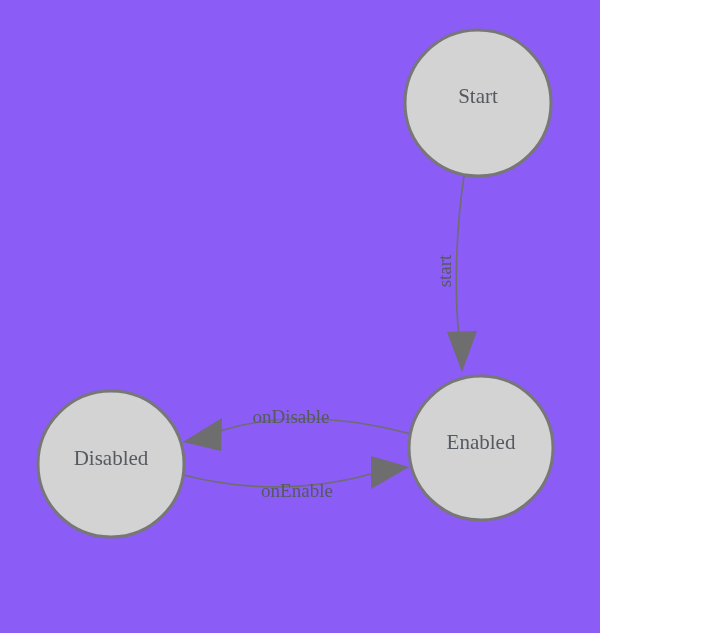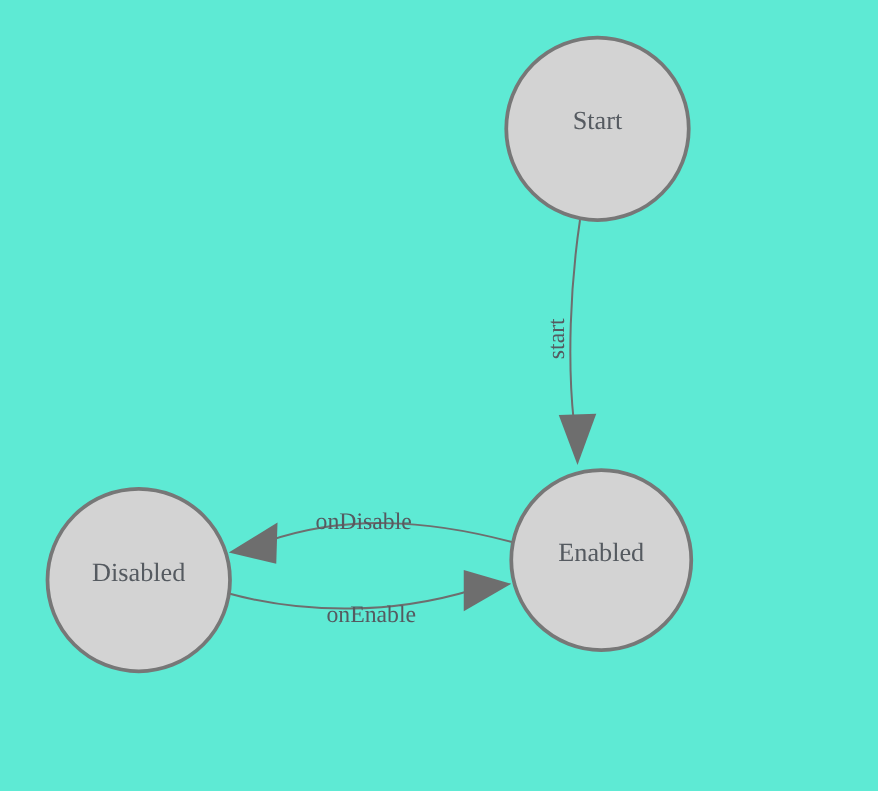--- a/index.html
+++ b/index.html
@@ -5,23 +5,23 @@
   html, body {
     margin: 0;
     padding: 0;
     background: #ffffff;
   }
   body {
     font-family: "Liberation Serif", "DejaVu Serif", serif;
   }
   #canvas {
     position: relative;
-    width: 702px;
+    width: 600px;
     height: 633px;
-    background: #5eead4;
+    background: #8b5cf6;
     overflow: hidden;
   }
   #diagram-svg {
     position: absolute;
     left: 0;
     top: 0;
     width: 702px;
     height: 633px;
   }
   .node-circle {

